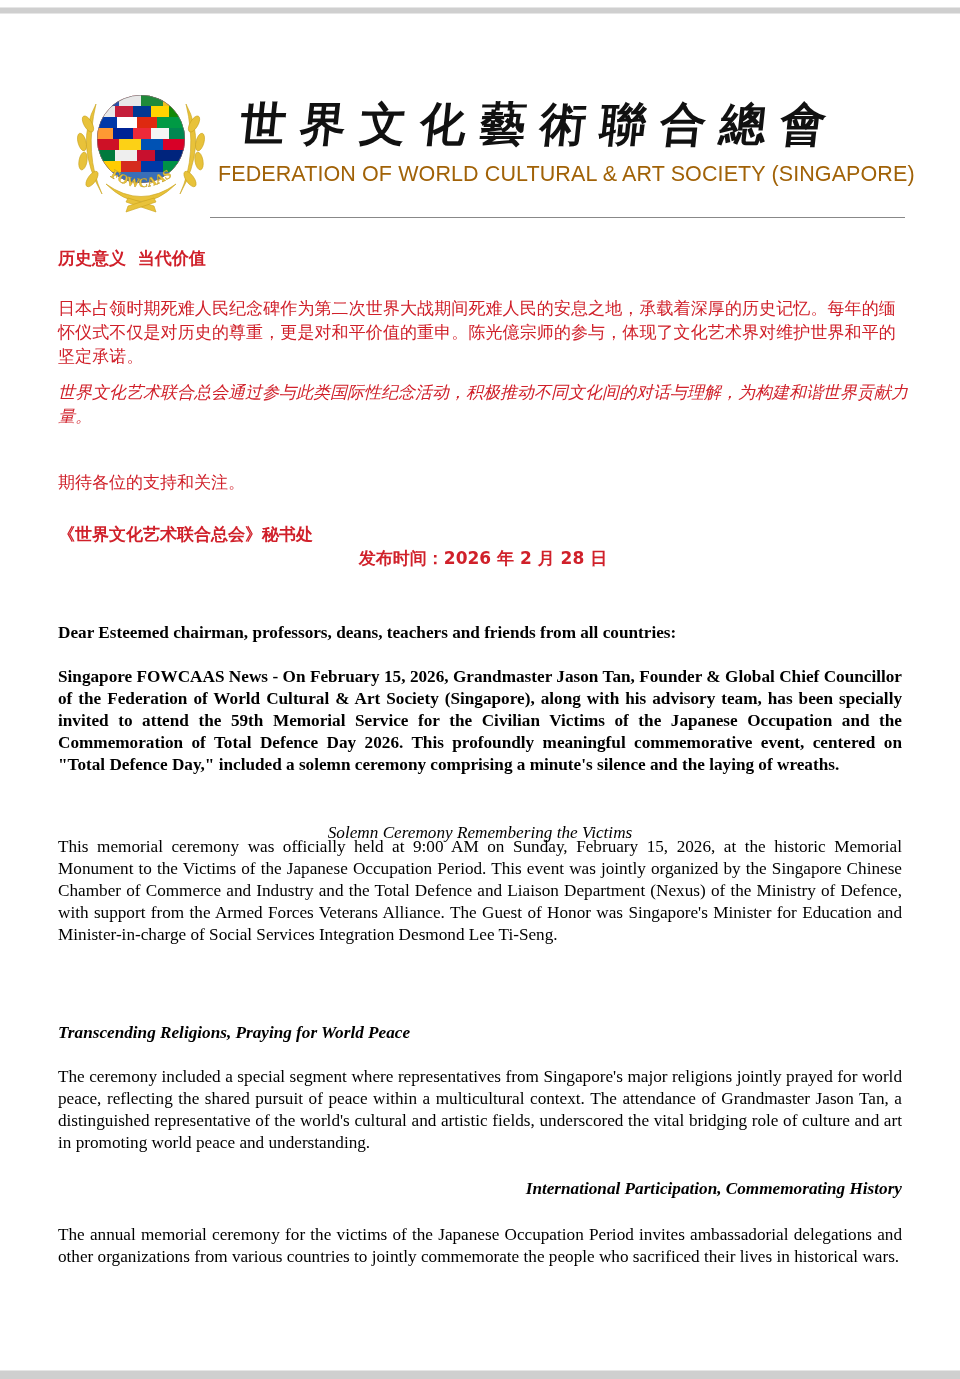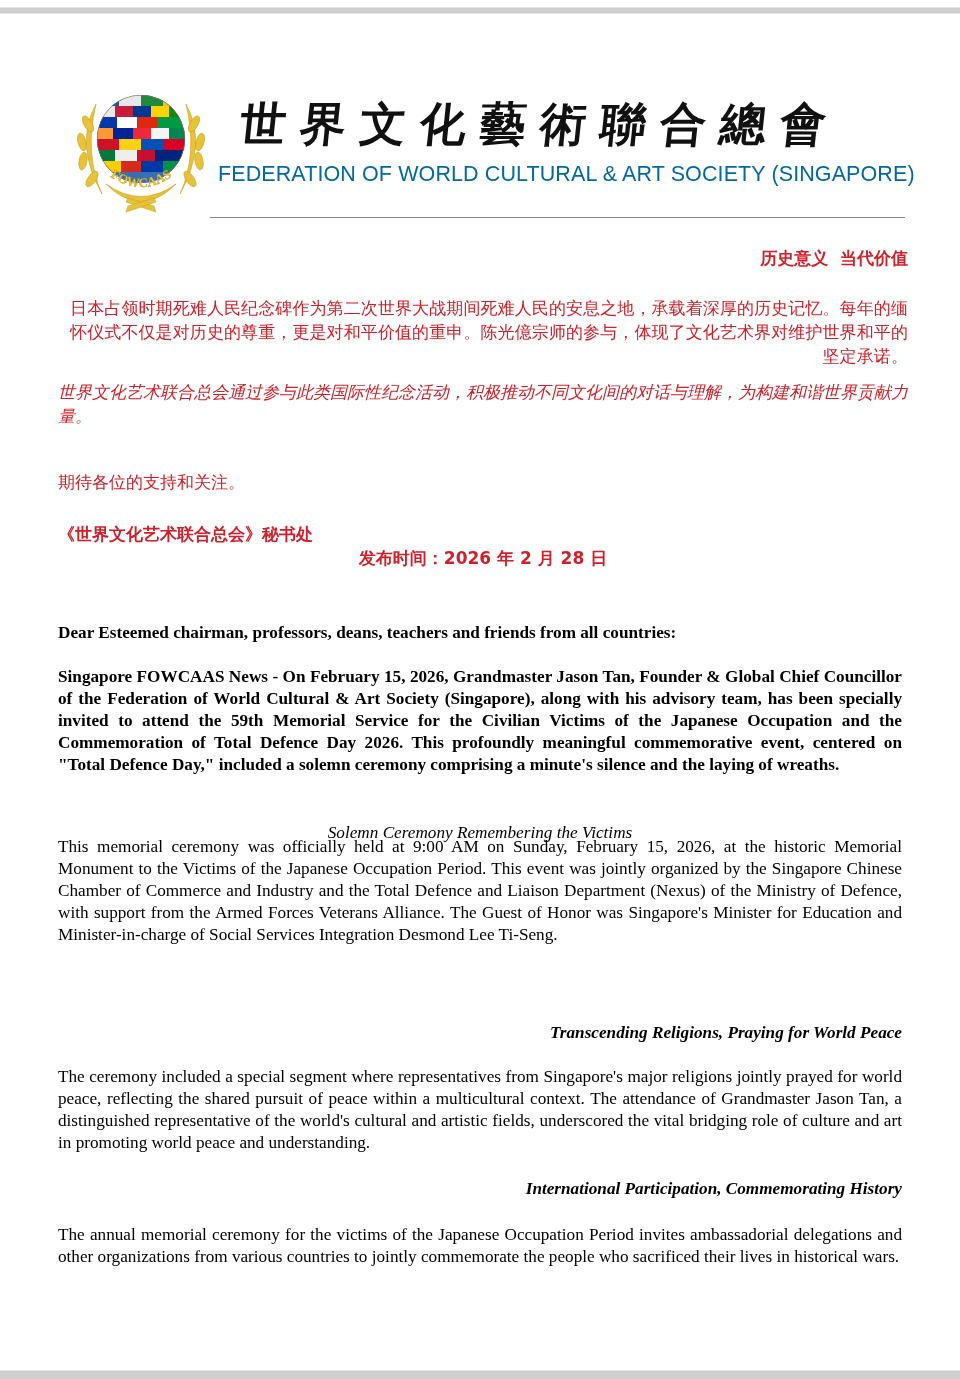--- a/index.html
+++ b/index.html
@@ -6,40 +6,40 @@
     html, body { width: 960px; height: 1379px; background: #ffffff; overflow: hidden; }
     body { position: relative; font-family: "Liberation Serif", serif; color: #000; }
 
     .page-bar-top { position: absolute; left: 0; top: 7px; width: 960px; height: 7px; background: #cfcfcf; border-top: 1px solid #e6e6e6; border-bottom: 1px solid #e6e6e6; }
     .page-bar-bottom { position: absolute; left: 0; top: 1370px; width: 960px; height: 9px; background: #cfcfcf; border-top: 1px solid #e6e6e6; }
 
     
     .letterhead { position: absolute; left: 60px; top: 80px; width: 845px; height: 140px; }
     .logo { position: absolute; left: 6px; top: 4px; width: 150px; height: 130px; }
     .cn-title { position: absolute; left: 180px; top: 14px; width: 660px; font-family: "DejaVu Serif", serif; font-size: 46px; letter-spacing: 14px; color: #111; font-weight: bold; white-space: nowrap; transform: skewX(-6deg); }
-    .en-title { position: absolute; left: 158px; top: 82px; font-family: "Liberation Sans", sans-serif; font-size: 21.5px; color: #0369a1; letter-spacing: 0.1px; white-space: nowrap; }
+    .en-title { position: absolute; left: 158px; top: 82px; font-family: "Liberation Sans", sans-serif; font-size: 21.5px; color: #a16207; letter-spacing: 0.1px; white-space: nowrap; }
     .address { position: absolute; left: 168px; top: 117px; font-family: "Liberation Sans", sans-serif; font-size: 10px; color: #222; white-space: nowrap; }
     .lh-rule { position: absolute; left: 150px; top: 137px; width: 695px; height: 1px; background: #888; }
 
     
     .cn { position: absolute; left: 58px; font-family: "DejaVu Sans", sans-serif; color: #d0202a; font-size: 17px; line-height: 24px; width: 850px; }
-    .cn-heading { top: 246px; font-weight: bold; font-size: 17px; text-align: right; }
-    .cn-p1 { top: 296px; letter-spacing: 0.1px; text-align: right; }
+    .cn-heading { top: 246px; font-weight: bold; font-size: 17px; }
+    .cn-p1 { top: 296px; letter-spacing: 0.1px; }
     .cn-p2 { top: 380px; font-style: italic; }
     .cn-p3 { top: 470px; }
     .cn-sign { top: 522px; font-weight: bold; }
     .cn-date { top: 546px; font-weight: bold; text-align: center; }
 
     
     .en { position: absolute; left: 58px; width: 844px; font-family: "Liberation Serif", serif; font-size: 17.2px; line-height: 22px; text-align: justify; color: #000; }
     .salutation { top: 622px; font-weight: bold; text-align: left; }
     .p-intro { top: 666px; font-weight: bold; }
     .h1 { top: 822px; font-weight: normal; font-style: italic; text-align: center; }
     .p-ceremony { top: 836px; }
-    .h2 { top: 1022px; font-weight: bold; font-style: italic; text-align: right; }
+    .h2 { top: 1022px; font-weight: bold; font-style: italic; text-align: left; }
     .p-religions { top: 1066px; }
     .h3 { top: 1178px; font-weight: bold; font-style: italic; text-align: right; }
     .p-intl { top: 1224px; }
   </style>
 </head>
 <body>
 
 <div class="page-bar-top"></div>
 
 <header class="letterhead">

